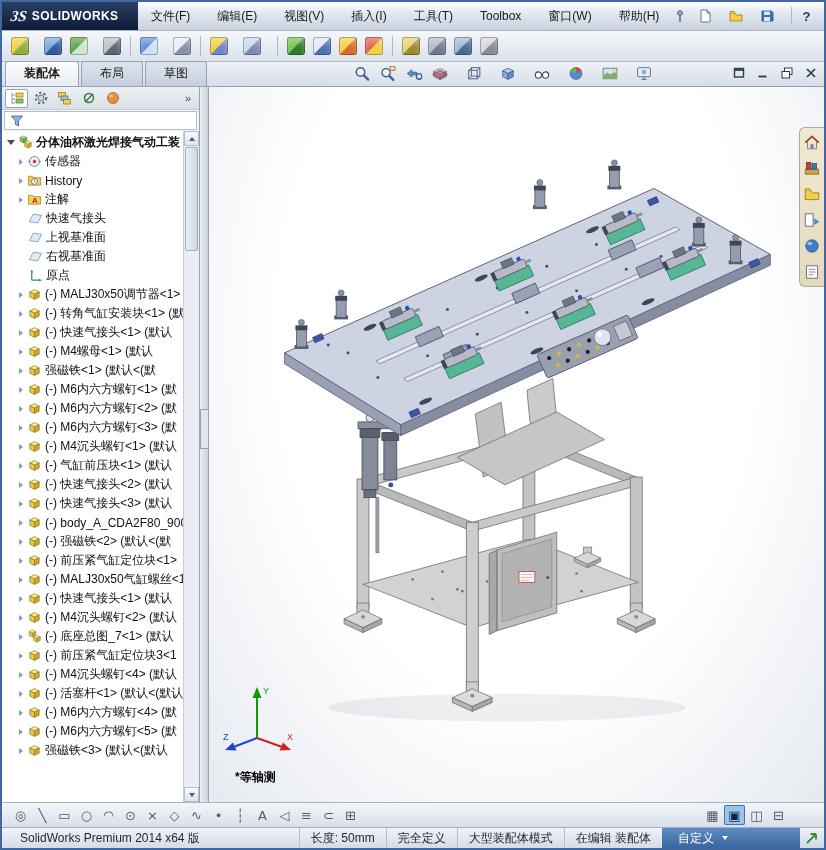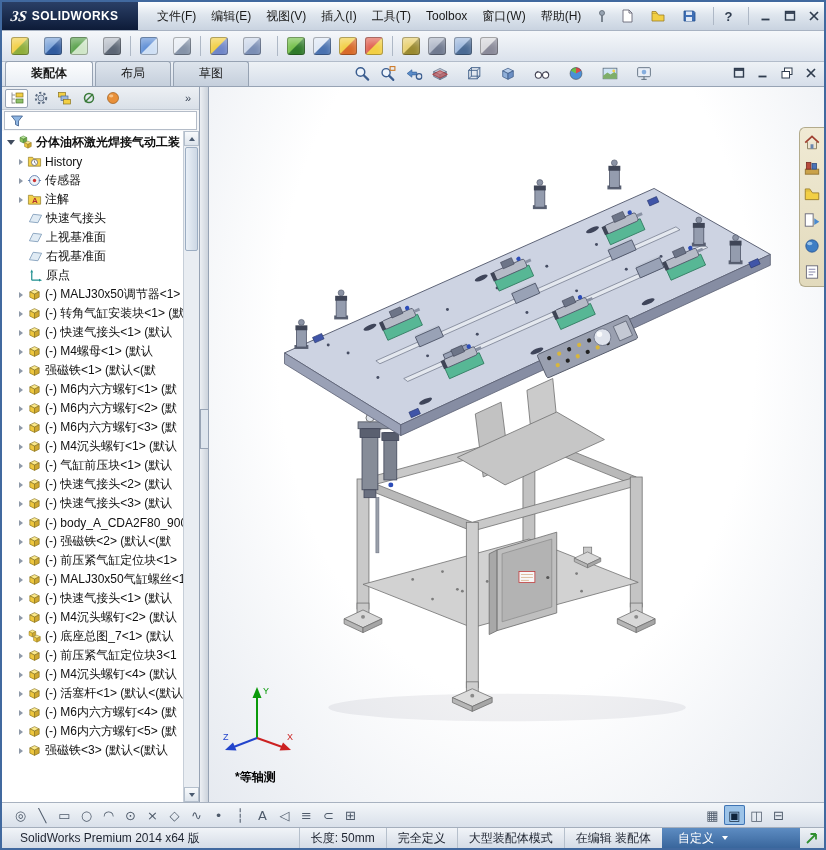--- a/index.html
+++ b/index.html
@@ -4,39 +4,39 @@
 <style>
   *{box-sizing:border-box;margin:0;padding:0}
   body{margin:0;background:#222;font-family:"Liberation Sans","DejaVu Sans",sans-serif;font-size:12px;color:#1a1a1a}
   .app{width:826px;height:850px;display:flex;flex-direction:column;background:#e8ecf2;border:2px solid #41699f;position:relative;overflow:hidden}
 
   
   .titlebar{height:29px;flex:none;display:flex;align-items:stretch;background:linear-gradient(#fdfeff,#dfe6ee 45%,#c9d3e0);border-bottom:1px solid #a8b2c2}
   .logo{width:136px;flex:none;background:linear-gradient(#2a3f66,#0d1b38);color:#fff;display:flex;align-items:center;gap:5px;padding:0 9px}
   .brand-pre{font-family:"Liberation Serif","DejaVu Serif",serif;font-style:italic;font-weight:bold;font-size:15px;transform:skewX(-8deg)}
   .brand{font-weight:bold;font-size:12px;letter-spacing:.4px}
-  .menus{display:flex;align-items:center;padding-left:12px;gap:1px}
+  .menus{display:flex;align-items:center;padding-left:6px;gap:13px}
   .menu-item{padding:4px 7px;border-radius:2px;cursor:default;white-space:nowrap}
   .pin-wrap{display:flex;align-items:center;padding:0 6px}
   .quick{margin-left:auto;display:flex;align-items:center;gap:2px;padding-right:5px}
   .q-btn{display:flex;align-items:center;gap:1px;padding:2px 3px;border-radius:2px}
   .win-btn{width:22px;height:18px;display:flex;align-items:center;justify-content:center;border-radius:2px}
   .help-glyph{font-weight:bold;color:#2f3c4e;font-size:13px}
   .tb-vsep{width:1px;height:18px;background:#aeb8c6;margin:0 4px}
 
   
   .toolbar{height:31px;flex:none;display:flex;align-items:center;gap:2px;padding:0 6px;background:linear-gradient(#f5f7fa,#dbe2ec);border-bottom:1px solid #b2bcca}
   .tb-btn{height:26px;display:flex;align-items:center;gap:1px;padding:0 3px;border-radius:2px}
   .tb-icon{width:18px;height:18px;border-radius:3px;box-shadow:inset 0 0 0 1px rgba(0,0,0,.28),inset 0 6px 6px rgba(255,255,255,.35)}
   .tb-sep{width:1px;height:20px;background:#aeb8c6;margin:0 4px}
 
   
   .band{height:25px;flex:none;position:relative;display:flex;align-items:flex-end;background:linear-gradient(#eef2f6,#d6deea);border-bottom:1px solid #97a3b4}
   .tabs{display:flex;align-items:flex-end;padding-left:3px;gap:2px}
-  .tab{padding:3px 25px 4px;border:1px solid #96a2b2;border-bottom:none;border-radius:3px 3px 0 0;background:linear-gradient(#dde4ec,#c5cfdc);white-space:nowrap}
+  .tab{padding:3px 18px 4px;border:1px solid #96a2b2;border-bottom:none;border-radius:3px 3px 0 0;background:linear-gradient(#dde4ec,#c5cfdc);white-space:nowrap}
   .tab.active{background:linear-gradient(#fcfdfe,#e9eef4);font-weight:bold}
   .headsup{position:absolute;left:505px;top:2px;transform:translateX(-50%);display:flex;align-items:center;gap:5px}
   .hu-btn{display:flex;align-items:center;gap:2px;padding:1px 2px;border-radius:2px}
   .doc-controls{position:absolute;right:5px;top:3px;display:flex;gap:7px}
   .dc-btn{width:17px;height:16px;display:flex;align-items:center;justify-content:center}
 
   
   .main{flex:1;display:flex;min-height:0;background:#fff}
   .left-panel{width:198px;flex:none;display:flex;flex-direction:column;border-right:1px solid #97a3b4;background:#f5f6f8}
   .panel-tabs{height:23px;flex:none;display:flex;align-items:center;gap:1px;padding:1px 3px;background:linear-gradient(#edf0f4,#d9e0e8);border-bottom:1px solid #c2cad4}
@@ -456,37 +456,37 @@
                   <polygon points="13,5.2 8,7.6 8,13.2 13,10.8" fill="#cfa82f" stroke="#8a7420" stroke-width=".7"></polygon>
                 </g>
               </svg>
             </span>
             <span class="tree-label" style="font-weight:bold">分体油杯激光焊接气动工装</span>
           </div>
           <div class="tree-row child">
             <span class="tri-right"></span>
             <span class="tree-icon">
               <svg viewBox="0 0 16 16">
+                <circle cx="8" cy="8" r="5.3" fill="#eef3f9" stroke="#5577aa" stroke-width=".9"></circle>
+                <circle cx="8" cy="8" r="1.8" fill="#c33"></circle>
+                <path d="M1 8h2.5M12.5 8H15" stroke="#5577aa" stroke-width=".9"></path>
+              </svg>
+            </span>
+            <span class="tree-label">传感器</span>
+          </div>
+          <div class="tree-row child">
+            <span class="tri-right"></span>
+            <span class="tree-icon">
+              <svg viewBox="0 0 16 16">
                 <path d="M1.5 5V3.5h4.5l1 1.5H14.5V13H1.5z" fill="#f4d14a" stroke="#8a7420" stroke-width=".7"></path>
                 <circle cx="8" cy="9" r="3.2" fill="#fff" stroke="#556" stroke-width=".8"></circle>
                 <path d="M8 7v2l1.5 1" stroke="#556" fill="none" stroke-width=".8"></path>
               </svg>
             </span>
             <span class="tree-label">History</span>
-          </div>
-          <div class="tree-row child">
-            <span class="tri-right"></span>
-            <span class="tree-icon">
-              <svg viewBox="0 0 16 16">
-                <circle cx="8" cy="8" r="5.3" fill="#eef3f9" stroke="#5577aa" stroke-width=".9"></circle>
-                <circle cx="8" cy="8" r="1.8" fill="#c33"></circle>
-                <path d="M1 8h2.5M12.5 8H15" stroke="#5577aa" stroke-width=".9"></path>
-              </svg>
-            </span>
-            <span class="tree-label">传感器</span>
           </div>
           <div class="tree-row child">
             <span class="tri-right"></span>
             <span class="tree-icon">
               <svg viewBox="0 0 16 16">
                 <path d="M1.5 5V3.5h4.5l1 1.5H14.5V13H1.5z" fill="#f4d14a" stroke="#8a7420" stroke-width=".7"></path>
                 <text x="8.5" y="12" font-size="8.5" font-weight="bold" fill="#b03030" text-anchor="middle">A</text>
               </svg>
             </span>
             <span class="tree-label">注解</span>

